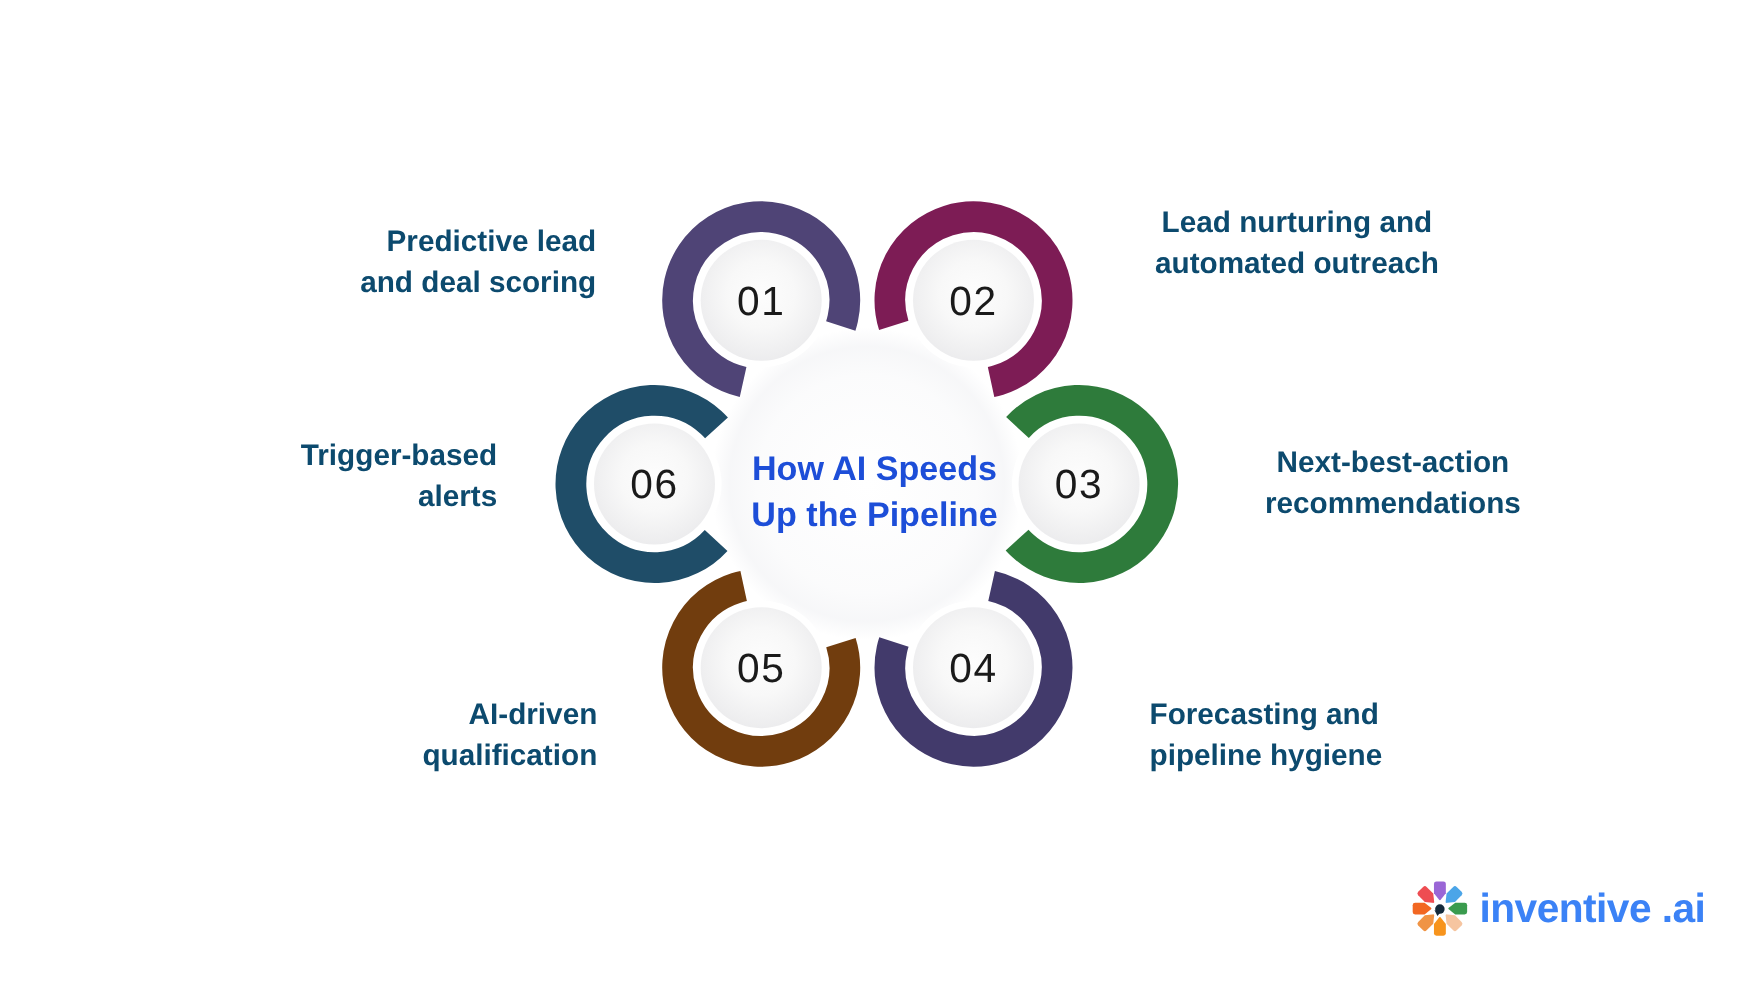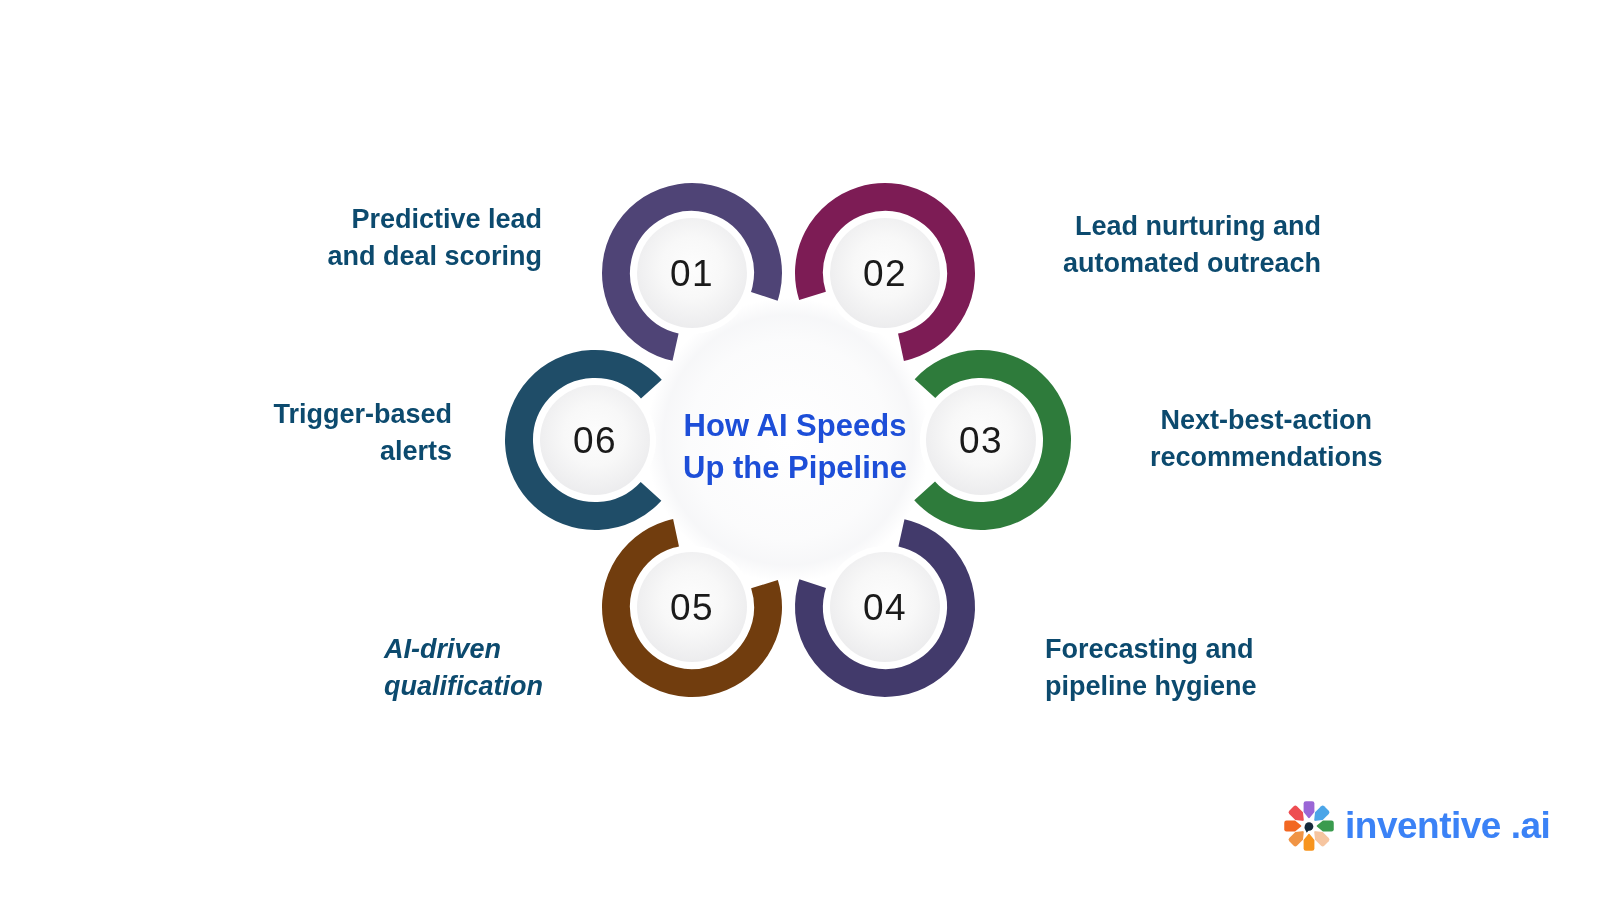--- a/index.html
+++ b/index.html
@@ -11,24 +11,24 @@
   .node-num{
     font-family:"Liberation Sans","DejaVu Sans",sans-serif;
     font-size:37px;font-weight:500;fill:#1a1a1a;letter-spacing:1.5px;
     text-anchor:middle;
   }
   .node-label{
     position:absolute;font-size:27px;line-height:37px;font-weight:700;
     color:#0c4a6e;white-space:pre-line;
   }
   .lbl-0{top:201px;right:1058px;text-align:right;}
-  .lbl-1{top:208px;left:1050px;text-align:right;margin-left:13px;}
+  .lbl-1{top:184px;left:1050px;text-align:center;}
   .lbl-2{top:402px;left:1150px;text-align:center;}
   .lbl-3{top:631px;left:1045px;text-align:left;}
-  .lbl-4{top:631px;right:1057px;text-align:left;font-style:italic;}
+  .lbl-4{top:631px;right:1057px;text-align:right;}
   .lbl-5{top:396px;right:1148px;text-align:right;}
   .center-title{
     position:absolute;left:795px;top:405px;transform:translateX(-50%);
     font-size:31px;line-height:42px;font-weight:700;color:#1d4ed8;
     text-align:center;white-space:pre-line;width:max-content;
   }
   .logo{
     position:absolute;left:1282px;top:798px;display:flex;align-items:center;gap:9px;
   }
   .logo-text{

